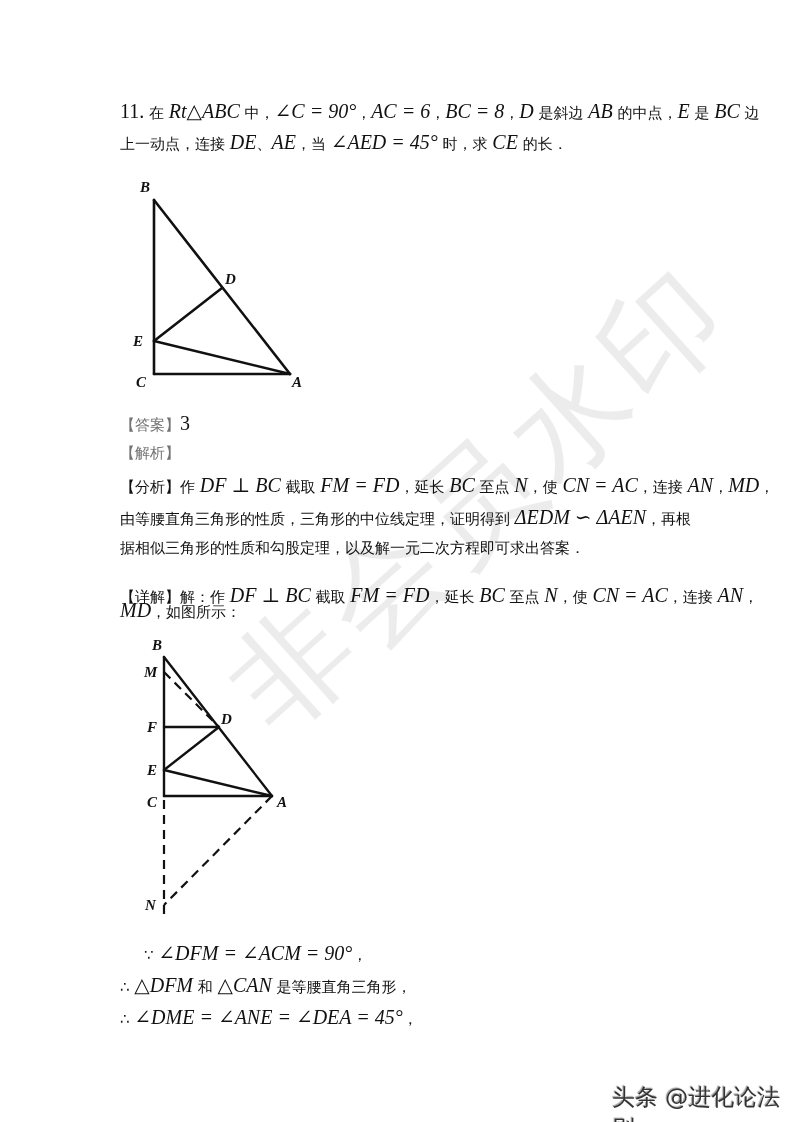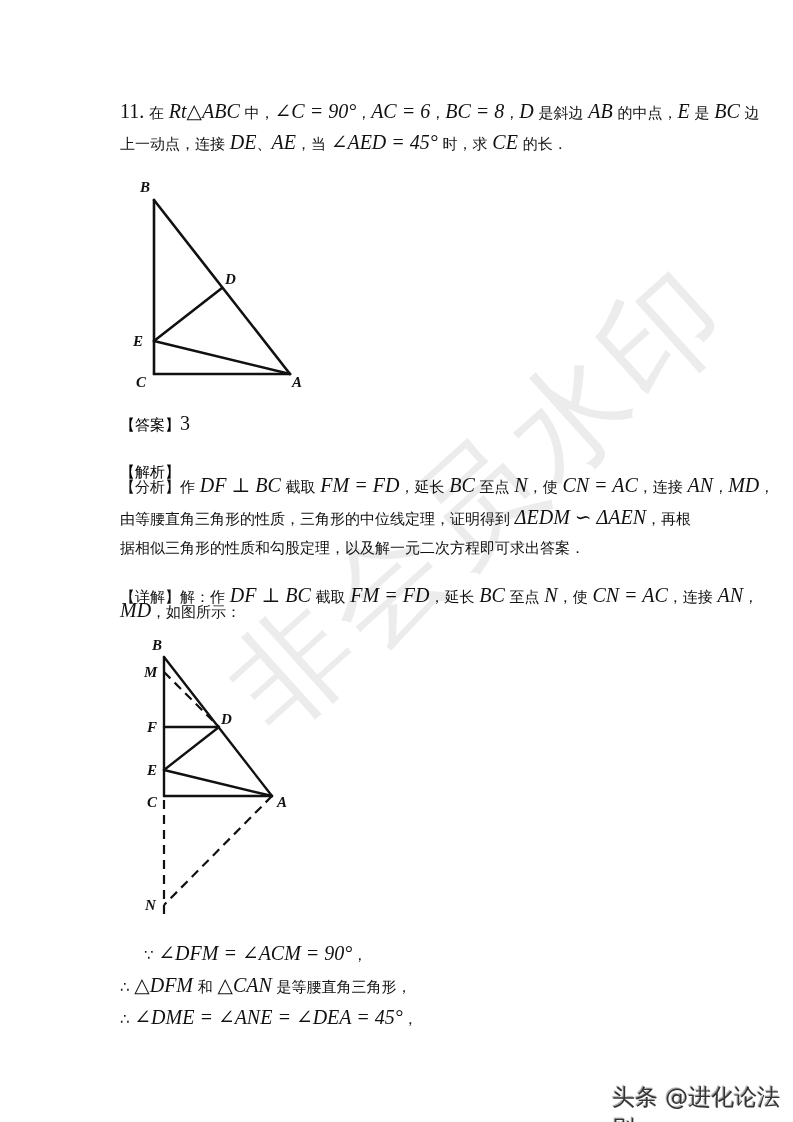--- a/index.html
+++ b/index.html
@@ -1,21 +1,21 @@
 <!DOCTYPE html>
 <html><head>
 <meta charset="utf-8">
 <style>
   html, body { margin:0; padding:0; background:#ffffff; }
   body { width:793px; height:1122px; position:relative; overflow:hidden;
          font-family:"DejaVu Sans", "Liberation Sans", sans-serif; color:#111; }
   .line { position:absolute; left:120px; font-size:15px; white-space:nowrap; line-height:22px; }
   .m { font-family:"Liberation Serif", "DejaVu Serif", serif; font-style:italic; font-size:20px; }
   .n { font-family:"Liberation Serif", "DejaVu Serif", serif; font-size:20px; }
-  .tag { color:#000000; }
+  .tag { color:#737373; }
   .fig { position:absolute; left:0; top:0; }
   .lbl { font-family:"Liberation Serif", "DejaVu Serif", serif; font-style:italic; font-weight:bold; font-size:15px; fill:#111; }
   .watermark { position:absolute; left:170px; top:420px; font-size:118px; color:rgba(0,0,0,0.075);
                transform:rotate(-42deg); transform-origin:center; white-space:nowrap;
                font-family:"DejaVu Sans", sans-serif; letter-spacing:6px; pointer-events:none; }
   .footer { position:absolute; left:612px; top:1082px; font-size:23px; color:#333;
             text-shadow:1px 1px 1px #fff, -1px -1px 1px #999; }
 </style>
 </head>
 <body>
@@ -61,21 +61,21 @@
   <text class="lbl" x="221" y="724">D</text>
   <text class="lbl" x="147" y="775">E</text>
   <text class="lbl" x="147" y="807">C</text>
   <text class="lbl" x="277" y="807">A</text>
   <text class="lbl" x="145" y="910">N</text>
 </svg>
 
 <div class="line" style="top:412px;">
   <span class="tag">【答案】</span><span class="n">3</span>
 </div>
-<div class="line" style="top:461px;">
+<div class="line" style="top:442px;">
   <span class="tag">【解析】</span>
 </div>
 
 <div class="line" style="top:474px;"><span>【分析】</span><span>作 </span><span class="m">DF ⊥ BC</span><span> 截取 </span><span class="m">FM = FD</span><span>，延长 </span><span class="m">BC</span><span> 至点 </span><span class="m">N</span><span>，使 </span><span class="m">CN = AC</span><span>，连接 </span><span class="m">AN</span><span>，</span><span class="m">MD</span><span>，</span></div>
 <div class="line" style="top:506px;"><span>由等腰直角三角形的性质，三角形的中位线定理，证明得到 </span><span class="m">ΔEDM ∽ ΔAEN</span><span>，再根</span></div>
 <div class="line" style="top:537px;"><span>据相似三角形的性质和勾股定理，以及解一元二次方程即可求出答案．</span></div>
 
 <div class="line" style="top:584px;"><span>【详解】</span><span>解：作 </span><span class="m">DF ⊥ BC</span><span> 截取 </span><span class="m">FM = FD</span><span>，延长 </span><span class="m">BC</span><span> 至点 </span><span class="m">N</span><span>，使 </span><span class="m">CN = AC</span><span>，连接 </span><span class="m">AN</span><span>，</span></div>
 <div class="line" style="top:599px;"><span class="m">MD</span><span>，如图所示：</span></div>
 

